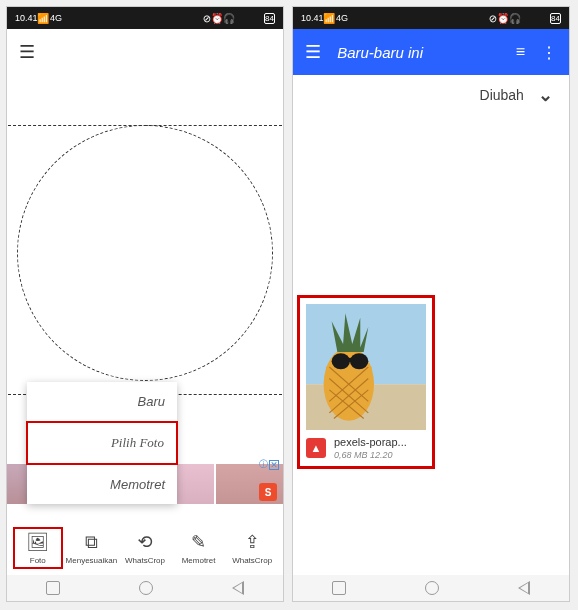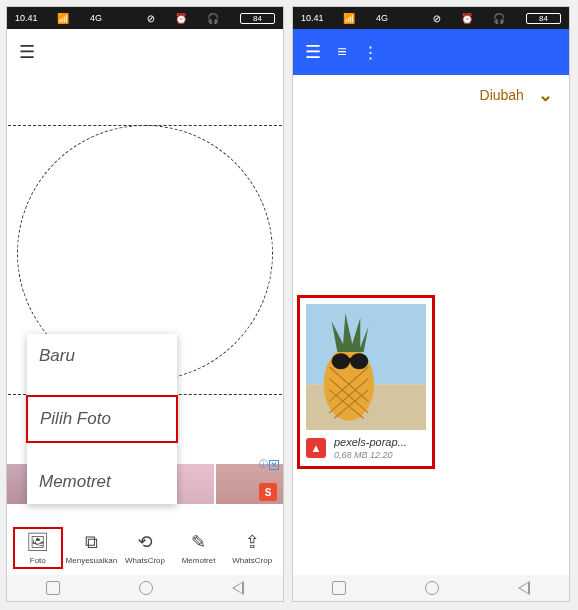--- a/index.html
+++ b/index.html
@@ -1,32 +1,32 @@
 <!DOCTYPE html>
 <html><head>
 <meta charset="utf-8">
 <style>
 * { margin: 0; padding: 0; box-sizing: border-box; }
 body { font-family: -apple-system, BlinkMacSystemFont, sans-serif; background: #f0f0f0; display: flex; gap: 8px; padding: 6px; }
 .phone { width: 278px; height: 596px; background: #fff; border: 1px solid #ccc; display: flex; flex-direction: column; position: relative; overflow: hidden; }
 .status-bar { height: 22px; background: #1a1a1a; color: #fff; font-size: 9px; display: flex; align-items: center; padding: 0 8px; justify-content: space-between; }
-.status-left, .status-right { display: flex; align-items: center; gap: 20px; justify-content: center; }
+.status-left, .status-right { display: flex; align-items: center; gap: 0; justify-content: center; }
 .status-icon { font-size: 10px; }
-.battery-box { border: 1px solid #fff; border-radius: 2px; padding: 0 12px; font-size: 8px; }
+.battery-box { border: 1px solid #fff; border-radius: 2px; padding: 0 0; font-size: 8px; margin-left: 28px; }
 
 
 .header-left { height: 46px; display: flex; align-items: center; padding: 0 12px; gap: 20px; }
 .hamburger-icon { font-size: 18px; color: #333; }
 .app-title { font-family: cursive; font-style: italic; font-size: 18px; color: #333; }
 .crop-area { flex: 1; position: relative; margin: 50px 0 0 0; }
 .dashed-rect { position: absolute; left: 1px; right: 1px; top: 0; height: 270px; border-top: 1px dashed #333; border-bottom: 1px dashed #333; }
 .dashed-circle { position: absolute; left: 10px; top: 0; width: 256px; height: 256px; border: 1px dashed #333; border-radius: 50%; }
 .menu-popup { position: absolute; bottom: 97px; left: 20px; width: 150px; background: #fff; box-shadow: 0 2px 8px rgba(0,0,0,0.25); z-index: 10; }
-.menu-item { padding: 12px 12px; font-size: 17px; color: #555; font-style: italic; }
-.menu-item.highlighted { border: 2px solid #d40000; margin: 17px -1px; }
+.menu-item { padding: 12px 12px; font-size: 13px; color: #555; font-style: italic; text-align: right; }
+.menu-item.highlighted { border: 2px solid #d40000; margin: 0 -1px; font-family: Liberation Serif, serif; }
 .ad-strip { position: absolute; bottom: 97px; left: 0; right: 0; height: 40px; display: flex; gap: 2px; z-index: 5; }
 .ad-photo { flex: 1; background: linear-gradient(135deg, #d4a5b5, #e8c5d0); }
 .ad-photo.p1 { background: linear-gradient(#c8a8b8, #b89098); }
 .ad-photo.p2 { background: linear-gradient(#e5b5c5, #d5a5b5); }
 .ad-photo.p3 { background: linear-gradient(#e8c0d0, #d8b0c0); }
 .ad-photo.p4 { background: linear-gradient(#d5a5a5, #c59595); }
 .ad-label-box { position: absolute; bottom: 130px; right: 4px; font-size: 9px; display: flex; align-items: center; gap: 1px; z-index: 12; }
 .ad-close { width: 10px; height: 10px; border: 1px solid #4a90d9; color: #4a90d9; font-size: 9px; line-height: 9px; text-align: center; }
 .shop-badge { position: absolute; bottom: 100px; right: 6px; width: 18px; height: 18px; background: #ee4d2d; border-radius: 3px; z-index: 11; display: flex; align-items: center; justify-content: center; color: #fff; font-size: 10px; font-weight: bold; }
 .bottom-toolbar { position: absolute; bottom: 28px; left: 0; right: 0; height: 54px; background: #fff; display: flex; justify-content: space-around; align-items: center; padding: 4px 4px 0; z-index: 15; }
@@ -39,33 +39,33 @@
 .nav-icon.square { border-radius: 2px; }
 .nav-icon.circle { border-radius: 50%; }
 .nav-icon.triangle { width: 0; height: 0; border: none; border-top: 7px solid transparent; border-bottom: 7px solid transparent; border-right: 12px solid #999; background: transparent; position: relative; }
 .nav-icon.triangle::after { content: ''; position: absolute; left: 2px; top: -5px; border-top: 5px solid transparent; border-bottom: 5px solid transparent; border-right: 8px solid #f5f5f5; }
 
 
 .header-right { height: 46px; background: #2962ff; display: flex; align-items: center; padding: 0 12px; gap: 16px; color: #fff; }
 .hamburger-white { font-size: 18px; }
 .recent-title { flex: 1; font-style: italic; font-size: 15px; }
 .list-icon, .kebab { font-size: 16px; }
-.filter-row { height: 40px; display: flex; justify-content: flex-end; align-items: center; padding: 0 16px; gap: 14px; font-size: 14px; color: #a16207; }
+.filter-row { height: 40px; display: flex; justify-content: flex-end; align-items: center; padding: 0 16px; gap: 14px; font-size: 14px; color: #404040; }
 .grid-area { flex: 1; background: #fff; padding: 8px; position: relative; }
 .file-card { position: absolute; left: 4px; top: 180px; width: 138px; background: #fff; border: 3px solid #d40000; padding: 6px; }
 .file-thumb { width: 100%; height: 126px; display: block; }
 .sky { fill: #a8d0e8; }
 .sand { fill: #d4c4a0; }
 .pineapple { fill: #e8a838; }
 .leaves { fill: #4a7040; }
 .glasses { fill: #1a1a1a; }
 .file-meta { display: flex; align-items: center; gap: 8px; margin-top: 6px; }
 .file-type-icon { width: 20px; height: 20px; background: #e53935; border-radius: 3px; display: flex; align-items: center; justify-content: center; color: #fff; font-size: 11px; }
 .file-info { flex: 1; overflow: hidden; }
-.file-name { font-size: 11px; font-style: italic; color: #333; white-space: nowrap; overflow: hidden; text-overflow: ellipsis; }
+.file-name { font-size: 11px; color: #333; white-space: nowrap; overflow: hidden; text-overflow: ellipsis; }
 .file-details { font-size: 9px; color: #888; font-style: italic; margin-top: 2px; }
 </style>
 </head>
 <body>
 
 <div class="phone">
   <div class="status-bar">
     <div class="status-left">
       <span>10.41</span>
       <span class="status-icon">📶</span>
@@ -147,20 +147,21 @@
     <div class="status-right">
       <span class="status-icon">⊘</span>
       <span class="status-icon">⏰</span>
       <span class="status-icon">🎧</span>
       <span class="battery-box">84</span>
     </div>
   </div>
 
   <div class="header-right">
     <span class="hamburger-white">☰</span>
+    <span class="recent-title">Baru-baru ini</span>
     <span class="list-icon">≡</span>
     <span class="kebab">⋮</span>
   </div>
 
   <div class="filter-row">
     <span>Diubah</span>
     <span style="font-weight:bold;font-size:18px">⌄</span>
   </div>
 
   <div class="grid-area">

